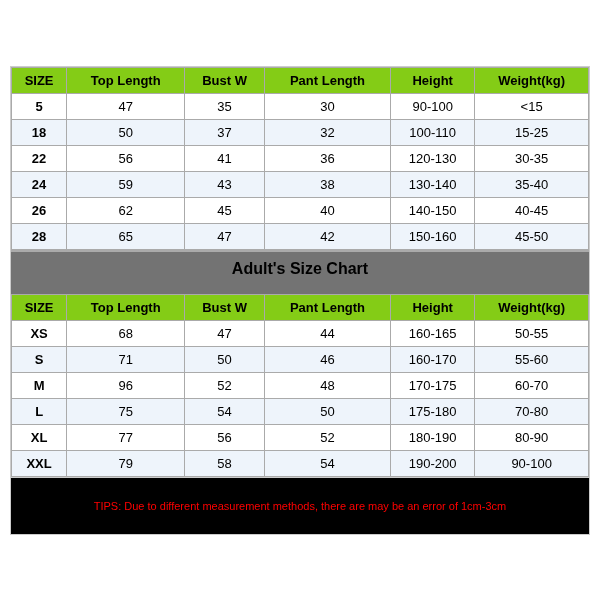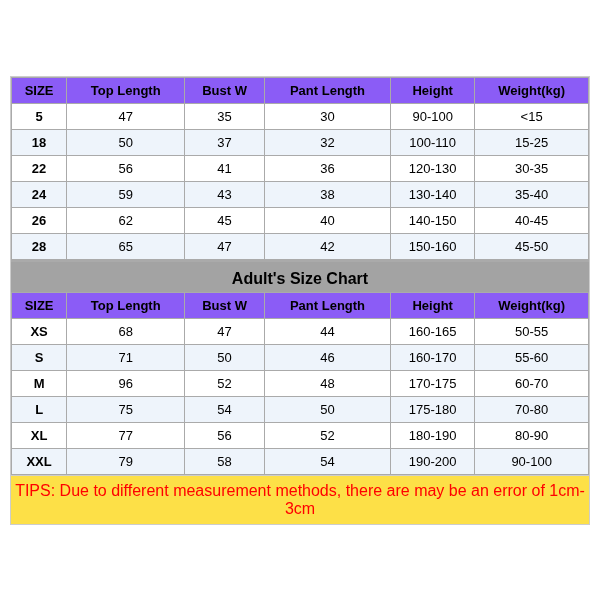--- a/index.html
+++ b/index.html
@@ -33,21 +33,21 @@
       transform: translateY(-50%);
       font-size: 11px;
       font-weight: normal;
       color: #333;
     }
     table {
       width: 100%;
       border-collapse: collapse;
     }
     th {
-      background-color: #8b5cf6;
+      background-color: #84cc16;
       border: 1px solid #aaa;
       padding: 5px 3px;
       text-align: center;
       font-weight: bold;
       font-size: 13px;
     }
     td {
       border: 1px solid #aaa;
       padding: 5px 3px;
       text-align: center;
@@ -59,30 +59,30 @@
     tr:nth-child(even) td {
       background-color: #eef4fb;
     }
     td:first-child {
       font-weight: bold;
     }
     .adult-section-title {
       text-align: center;
       font-size: 16px;
       font-weight: bold;
-      padding: 8px 4px 4px 4px;
-      background: #a3a3a3;
+      padding: 8px 4px 16px 4px;
+      background: #737373;
       border-top: 2px solid #aaa;
     }
     .tips-row {
       text-align: center;
-      padding: 6px 4px;
-      font-size: 16px;
+      padding: 22px 4px;
+      font-size: 11px;
       color: red;
-      background: #fde047;
+      background: #000000;
       border-top: 1px solid #ccc;
     }
   </style>
 </head>
 <body>
 
 <div class="chart-container">
 
 
   <table>

